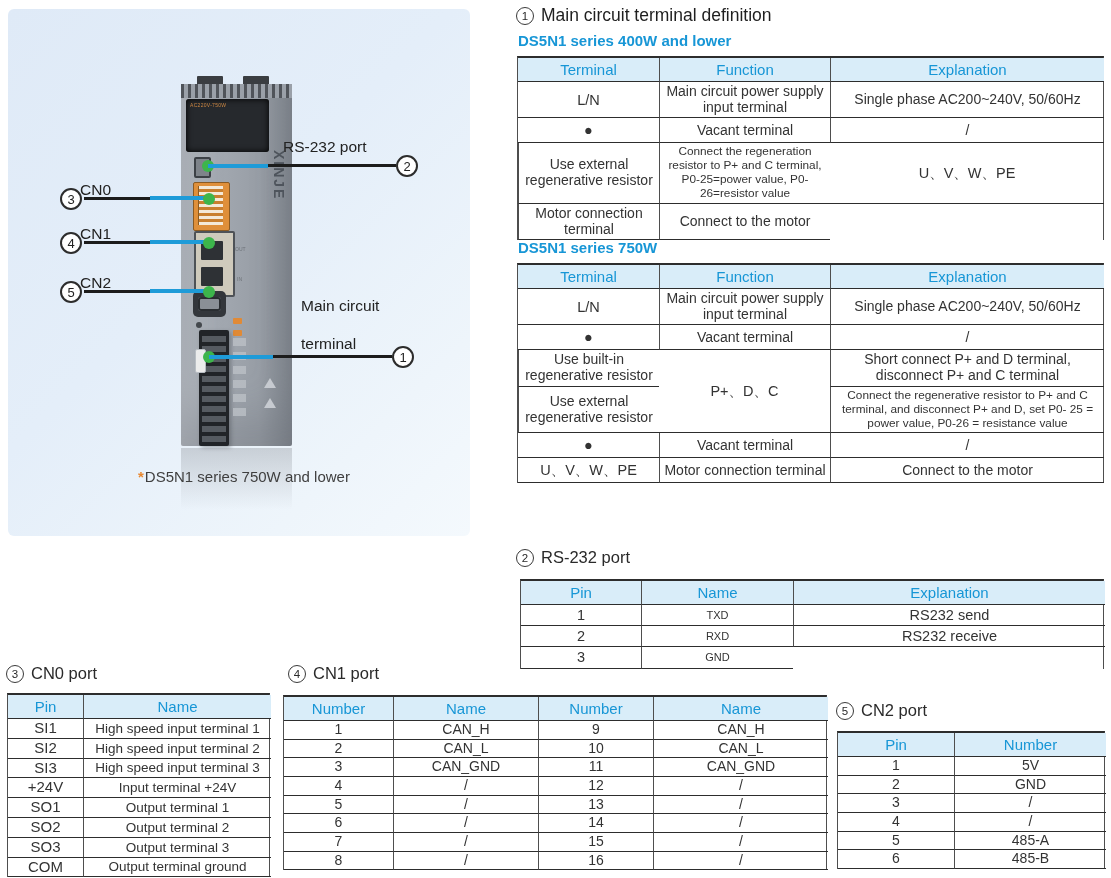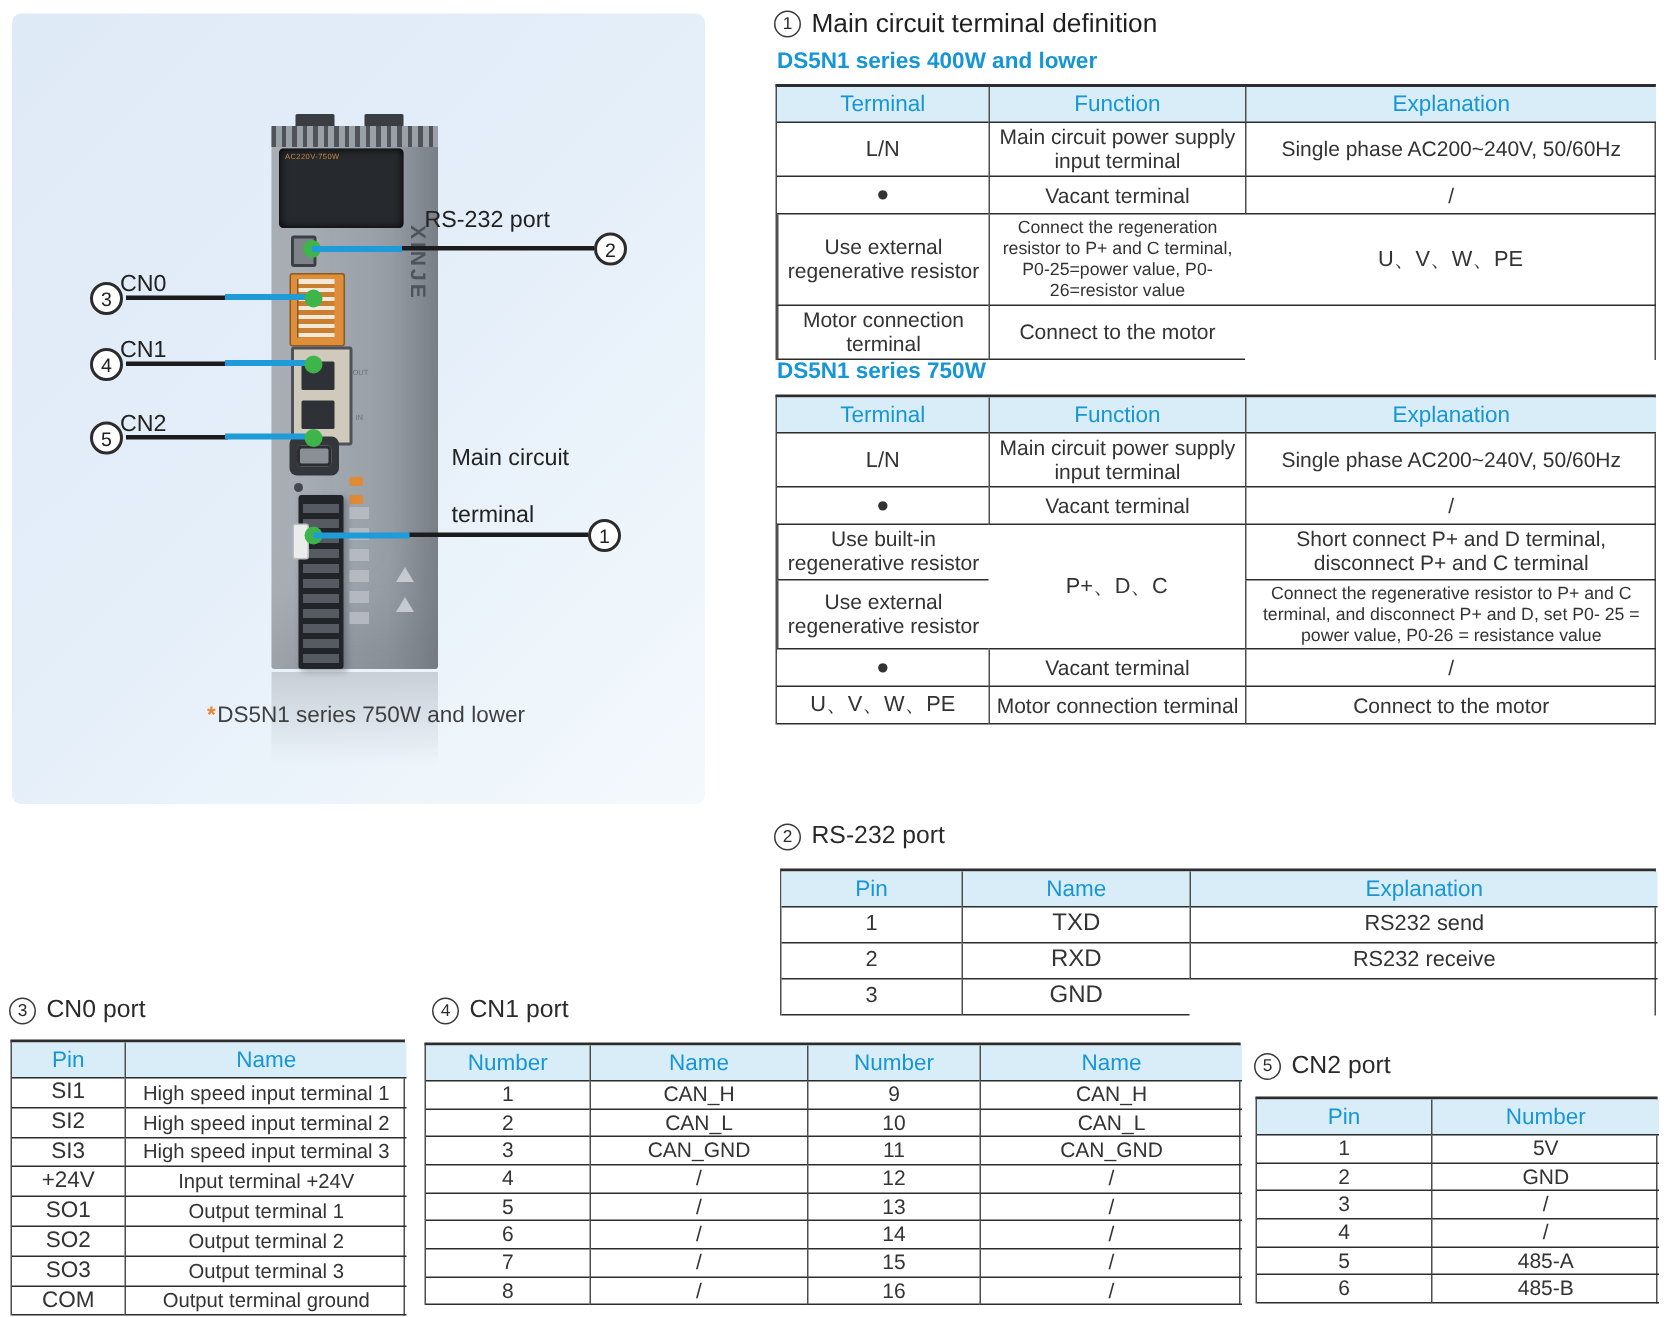--- a/index.html
+++ b/index.html
@@ -71,21 +71,21 @@
   .tbl .hc{background:#d9edf9;color:#1796d6;font-size:15px;display:flex;align-items:center;justify-content:center;
            border-bottom:1.6px solid #2d2d2d;border-left:1px solid #4e4e4e;padding:3px 2px;box-sizing:border-box;}
   .tbl .cell{display:flex;align-items:center;justify-content:center;text-align:center;font-size:14px;color:#333;
              border-bottom:1.6px solid #2d2d2d;border-left:1px solid #4e4e4e;padding:2px 3px;line-height:1.12;
              box-sizing:border-box;white-space:pre-line;}
   .tbl .c0{border-left:none;}
   .tbl .small{font-size:11.8px;line-height:1.18;}
   #t400 .cell, #t750 .cell{min-height:25px;}
   #t400 .cell.c0, #t750 .cell.c0{font-size:14.5px;}
   #trs232 .cell{min-height:19px;font-size:14.5px;}
-  #trs232 .small{font-size:16px;}
+  #trs232 .small{font-size:11px;}
   #tcn0 .cell{min-height:18px;font-size:13.5px;padding:1px 2px;}
   #tcn0 .cell.c0{font-size:15px;}
   #tcn1 .cell{min-height:17.5px;font-size:14px;padding:1px 2px;}
   #tcn2 .cell{min-height:17px;font-size:14px;padding:1px 2px;}
 </style>
 </head>
 <body>
 
 <div id="stage">
 

